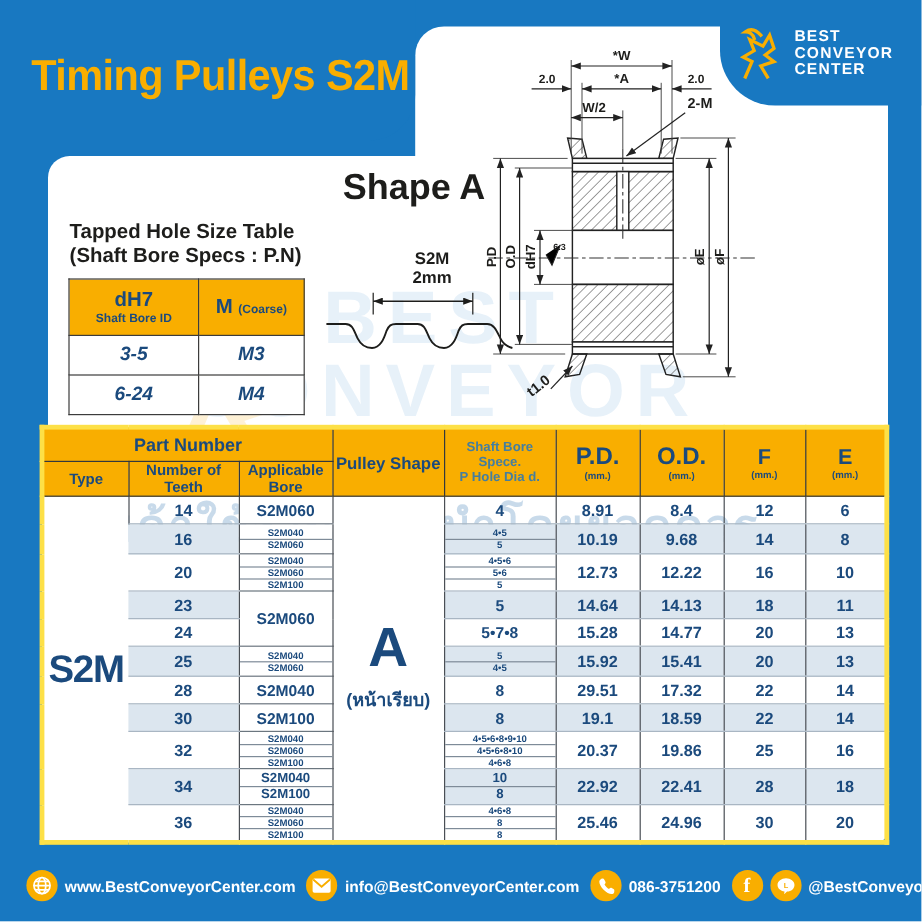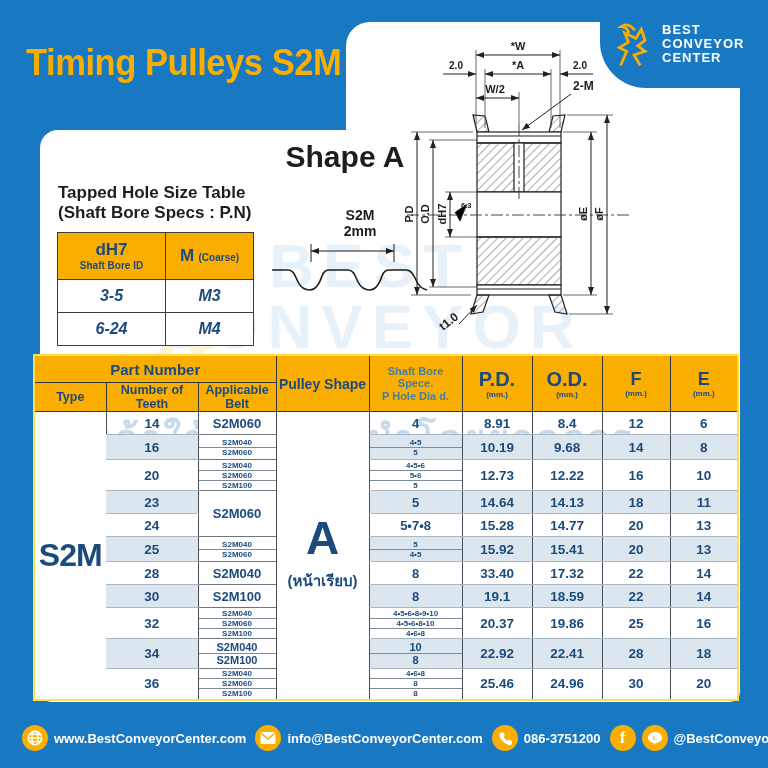--- a/index.html
+++ b/index.html
@@ -33,21 +33,21 @@
   .tapped-table th{background:#F9AE00;height:44px;}
   .tapped-table td{height:30px;background:#fff;font-size:16px;font-weight:bold;font-style:italic;}
   .tt-big{font-size:17px;font-weight:bold;display:block;line-height:1;}
   .tt-sub{font-size:10px;font-weight:bold;display:block;margin-top:2px;}
   .tt-inline-sub{font-size:10px;font-weight:bold;}
 
   
   .main-table{position:absolute;left:33px;top:354px;width:705px;border-collapse:collapse;table-layout:fixed;}
   .main-table th{background:#F9AE00;color:#1B4A7D;border:1.3px solid #33383d;vertical-align:middle;text-align:center;padding:0;}
   .main-table td{border-left:1.4px solid #4a4f55;border-bottom:1px solid #a9b6c3;text-align:center;vertical-align:middle;color:#1B4A7D;font-weight:bold;padding:0;}
-  .main-table{border:2px solid #fde047;}
+  .main-table{border:4px solid #fde047;}
   .main-table td:first-child{border-left:none;}
   tr.shade > td{background:#DCE6EF;}
   td.wcell{background:#fff !important;border-bottom:1px solid #6b767f;}
   .th-pn{font-size:15px;height:26px;}
   .th-sub{font-size:12.5px;height:23px;}
   .th-shape{font-size:14px;}
   .th-bore div{line-height:1.15;}
   .bore-c{color:#457E9E;font-size:11px;font-weight:bold;}
   .th-metric .big{font-size:20px;line-height:1;display:block;}
   .th-metric .fe{font-size:18px;}
@@ -285,21 +285,21 @@
               <span class="mm">(mm.)</span>
           </th>
           <th rowspan="2" class="th-metric">
             <span class="big fe">E</span>
               <span class="mm">(mm.)</span>
           </th>
         </tr>
         <tr>
           <th class="th-sub">Type</th>
           <th class="th-sub">Number of Teeth</th>
-          <th class="th-sub">Applicable Belt</th>
+          <th class="th-sub">Applicable Bore</th>
         </tr>
       </thead>
       <tbody id="main-tbody">
           <tr style="height: 23px;">
             <td class="type-cell wcell" rowspan="11">S2M</td>
             <td class="teeth-cell">14</td>
             <td class="wcell">
               <div class="stack">
                 <div class="sz-lg">S2M060</div>
               </div>
@@ -411,21 +411,21 @@
             <td class="wcell">
               <div class="stack">
                 <div class="sz-lg">S2M040</div>
               </div>
             </td>
             <td class="">
               <div class="stack">
                 <div class="sz-lg">8</div>
               </div>
             </td>
-            <td class="num-cell">33.40</td>
+            <td class="num-cell">29.51</td>
             <td class="num-cell">17.32</td>
             <td class="num-cell">22</td>
             <td class="num-cell">14</td>
           </tr>
           <tr class="shade" style="height: 23px;">
             <td class="teeth-cell">30</td>
             <td class="wcell">
               <div class="stack">
                 <div class="sz-lg">S2M100</div>
               </div>

